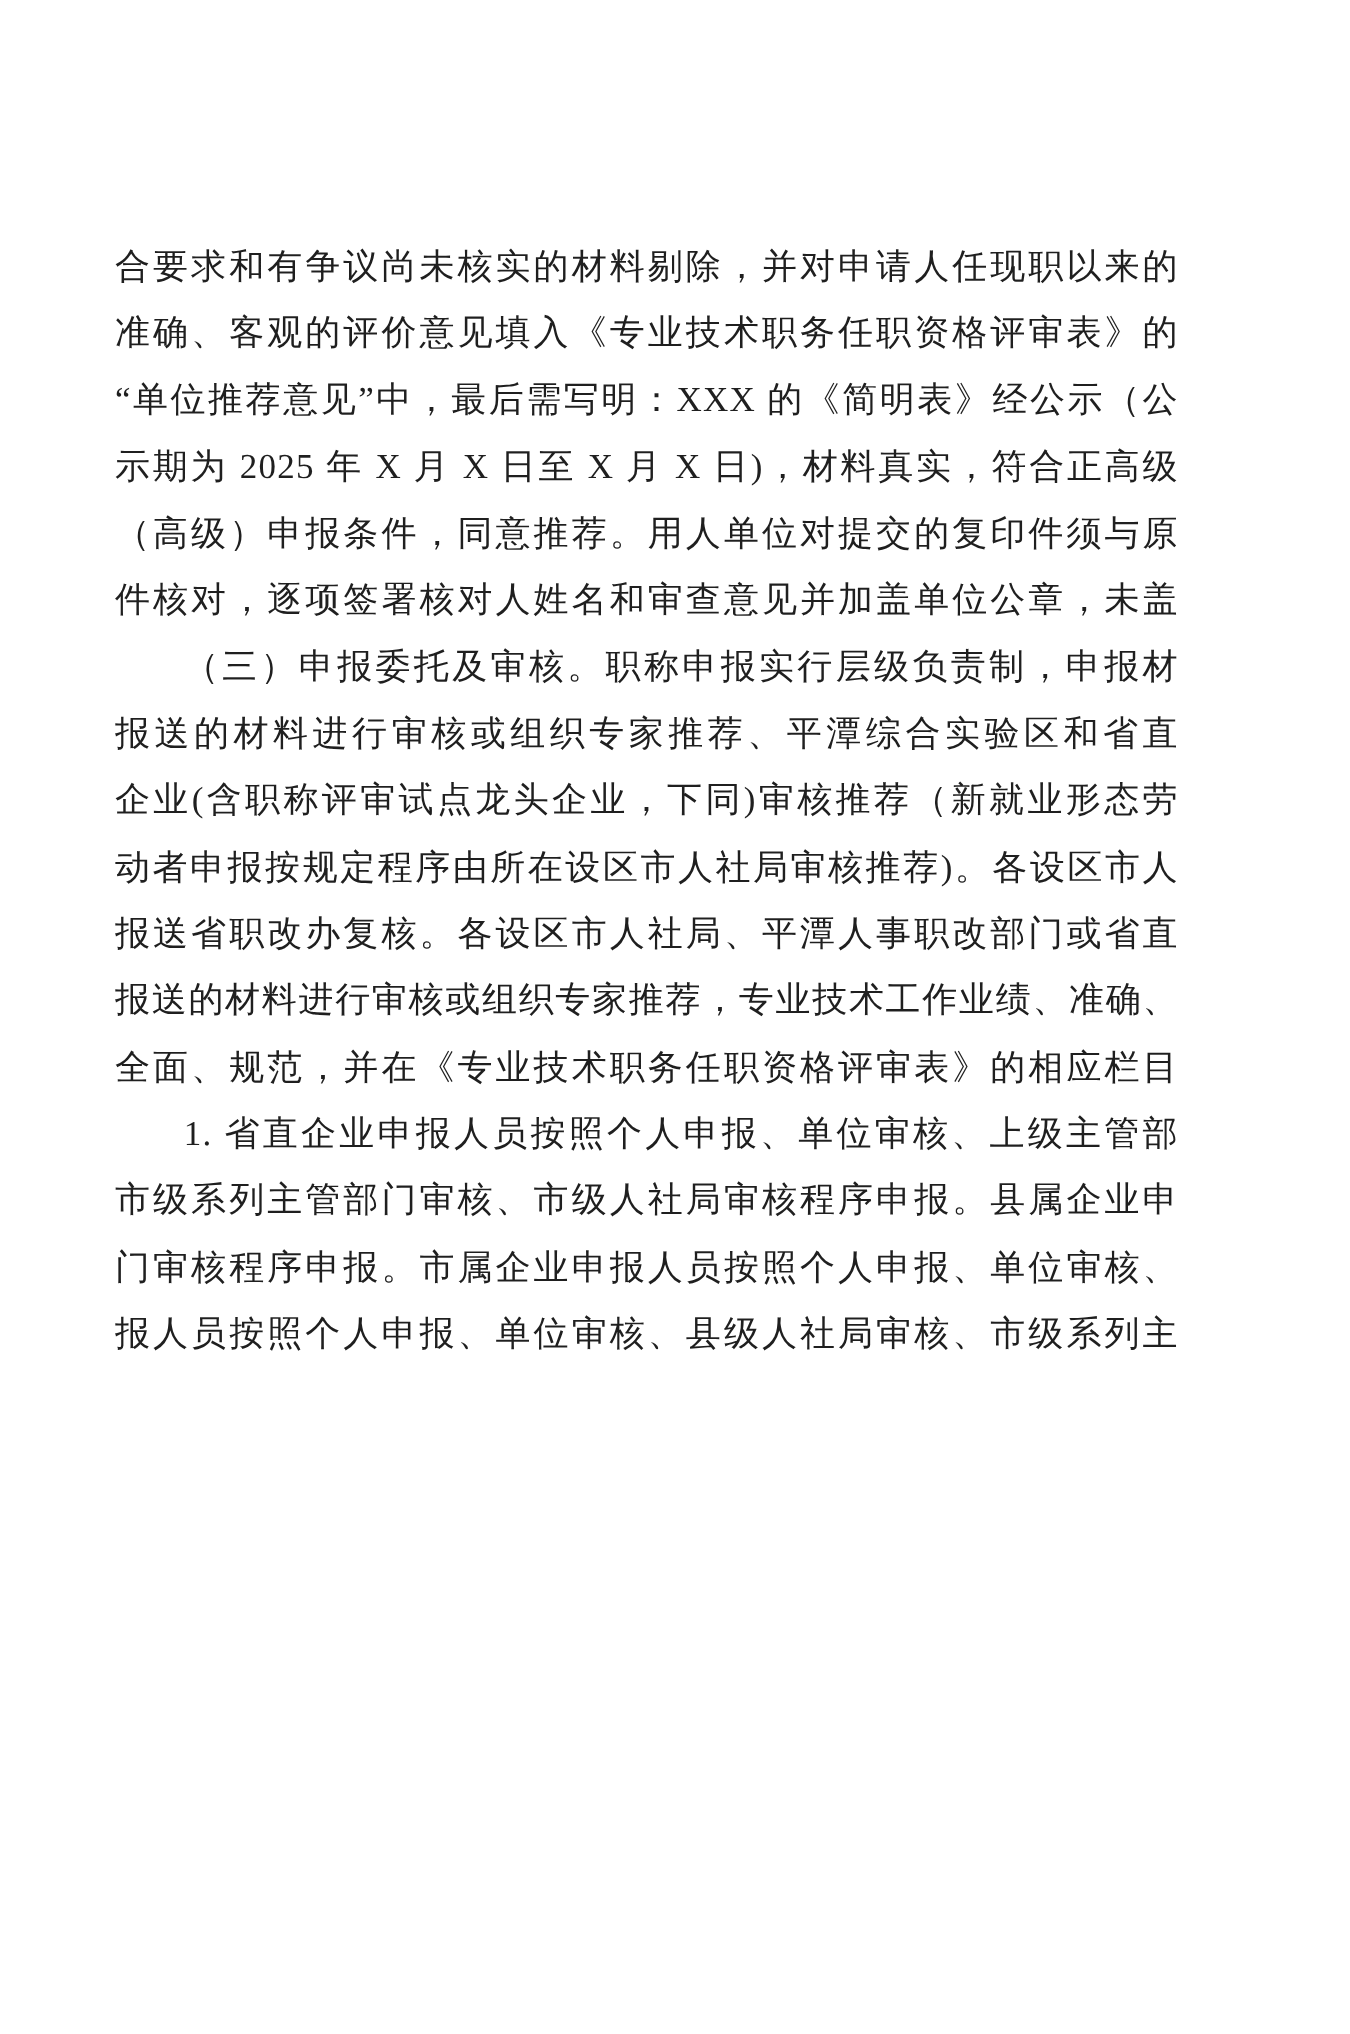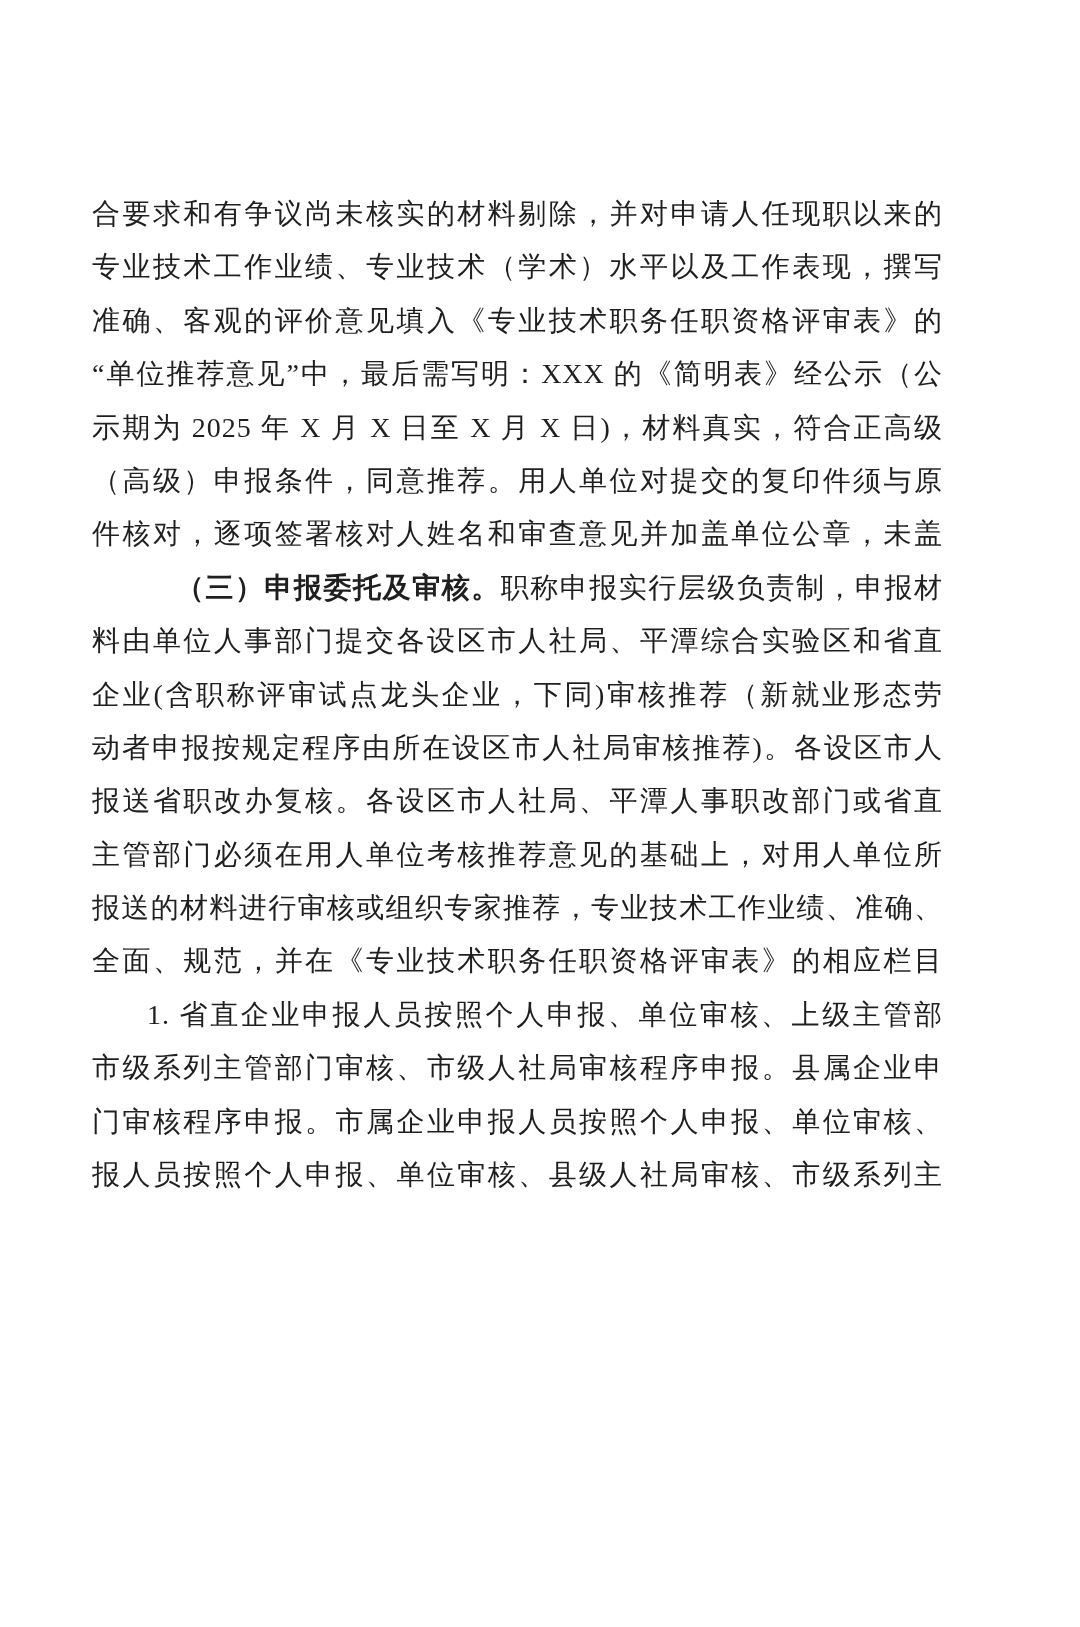--- a/index.html
+++ b/index.html
@@ -26,21 +26,21 @@
   .text-line {
     height: 53.4px;
     line-height: 53.4px;
     letter-spacing: 1px;
     text-align: justify;
     text-align-last: justify;
     overflow: hidden;
   }
   .text-line.indent { padding-left: 55px; }
   .text-line.flush-left { text-align-last: left; }
-  .text-line .bold { font-weight: 700; margin-left: 29px; }
+  .text-line .bold { font-weight: 400; }
 
   
   .page-number {
     position: absolute;
     left: 122px;
     top: 1480px;
     font-size: 30px;
     letter-spacing: 4px;
     color: var(--page_number, #2d2d2d);
   }
@@ -64,32 +64,30 @@
     white-space: nowrap;
   }
 </style>
 </head>
 <body>
 
 <div class="page">
 
   <div class="doc-body">
       <div class="text-line"><span>合要求和有争议尚未核实的材料剔除，并对申请人任现职以来的</span></div>
-      <div class="text-line"><span>专业技术工作业绩、专业技术（学术）水平以及工作表现，撰写</span></div>
       <div class="text-line"><span>准确、客观的评价意见填入《专业技术职务任职资格评审表》的</span></div>
       <div class="text-line"><span>“单位推荐意见”中，最后需写明：XXX 的《简明表》经公示（公</span></div>
       <div class="text-line"><span>示期为 2025 年 X 月 X 日至 X 月 X 日)，材料真实，符合正高级</span></div>
       <div class="text-line"><span>（高级）申报条件，同意推荐。用人单位对提交的复印件须与原</span></div>
       <div class="text-line"><span>件核对，逐项签署核对人姓名和审查意见并加盖单位公章，未盖</span></div>
       <div class="text-line indent"><span class="bold">（三）申报委托及审核。</span><span>职称申报实行层级负责制，申报材</span></div>
-      <div class="text-line"><span>料由单位人事部门提交各设区市人社局、平潭综合实验区和省直</span></div>
+      <div class="text-line"><span>报送的材料进行审核或组织专家推荐、平潭综合实验区和省直</span></div>
       <div class="text-line"><span>企业(含职称评审试点龙头企业，下同)审核推荐（新就业形态劳</span></div>
       <div class="text-line"><span>动者申报按规定程序由所在设区市人社局审核推荐)。各设区市人</span></div>
       <div class="text-line"><span>报送省职改办复核。各设区市人社局、平潭人事职改部门或省直</span></div>
-      <div class="text-line"><span>主管部门必须在用人单位考核推荐意见的基础上，对用人单位所</span></div>
       <div class="text-line"><span>报送的材料进行审核或组织专家推荐，专业技术工作业绩、准确、</span></div>
       <div class="text-line"><span>全面、规范，并在《专业技术职务任职资格评审表》的相应栏目</span></div>
       <div class="text-line indent"><span>1. 省直企业申报人员按照个人申报、单位审核、上级主管部</span></div>
       <div class="text-line"><span>市级系列主管部门审核、市级人社局审核程序申报。县属企业申</span></div>
       <div class="text-line"><span>门审核程序申报。市属企业申报人员按照个人申报、单位审核、</span></div>
       <div class="text-line"><span>报人员按照个人申报、单位审核、县级人社局审核、市级系列主</span></div>
     </div>
 
   <div class="page-number">— 4 —</div>
 

